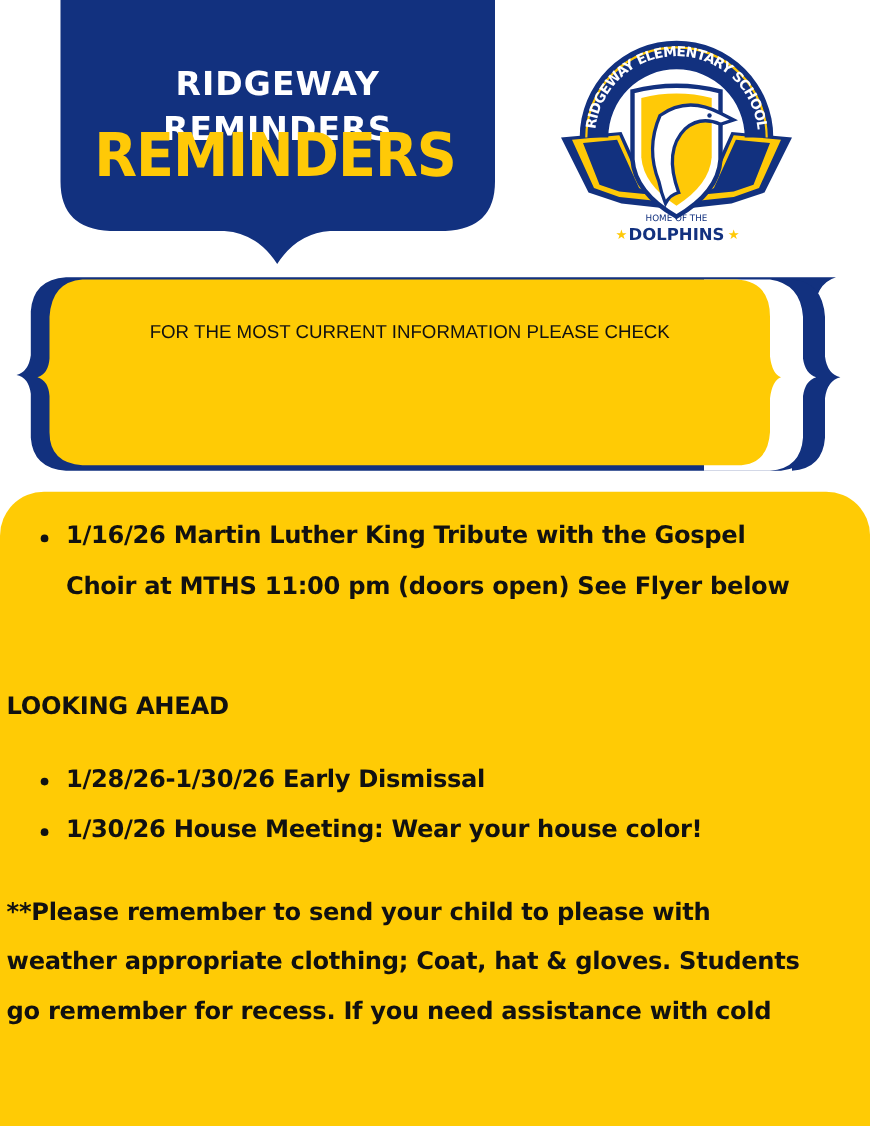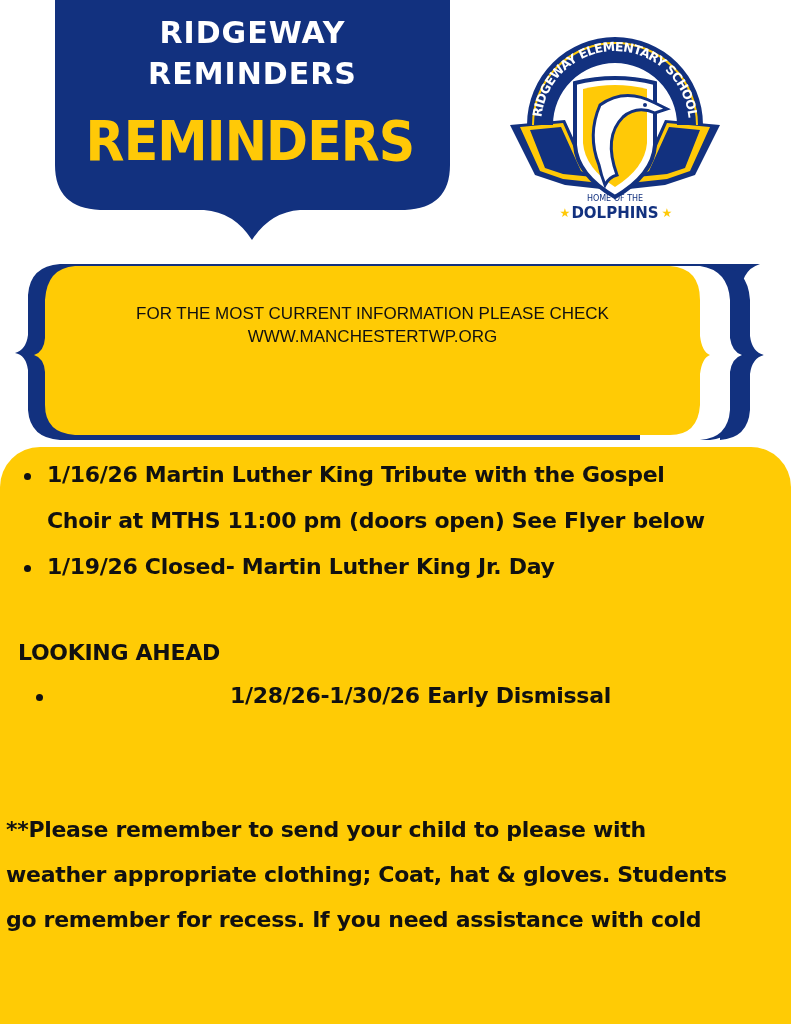--- a/index.html
+++ b/index.html
@@ -6,56 +6,56 @@
     body {
       width: 791px; height: 1024px; overflow: hidden; position: relative;
       background: #ffffff;
       font-family: "DejaVu Sans", sans-serif;
     }
     .header-shield { position: absolute; left: 0; top: 0; width: 460px; height: 245px; }
     .header-shield svg { position: absolute; left: 0; top: 0; }
     .title-line {
       position: absolute; left: 55px; width: 395px; text-align: center;
       color: #ffffff; font-family: "DejaVu Sans", sans-serif; font-weight: bold;
-      font-size: 30px; letter-spacing: 1px; line-height: 1;
+      font-size: 30px; letter-spacing: 1px; line-height: 1; margin-top: 44px;
     }
     .title-line.l1 { top: 18px; }
     .title-line.l2 { top: 59px; }
     .title-big {
       position: absolute; left: 50px; width: 400px; top: 114px; text-align: center;
       color: #FFC907; font-family: "DejaVu Sans", sans-serif; font-weight: bold;
       font-size: 55px; line-height: 1; letter-spacing: -1px; transform: scaleX(0.92);
       transform-origin: center;
     }
     .logo { position: absolute; left: 505px; top: 25px; width: 220px; height: 200px; }
-    .info-box { position: absolute; left: 0; top: 260px; width: 630px; height: 185px; }
+    .info-box { position: absolute; left: 0; top: 248px; width: 630px; height: 185px; }
     .info-box svg { position: absolute; left: 0; top: 0; }
     .info-text {
       position: absolute; left: 45px; width: 655px; top: 42px; text-align: center;
       color: #111111; font-family: "Liberation Sans", sans-serif; font-size: 17px; line-height: 23px;
     }
     .info-text div { white-space: nowrap; }
     .main-panel {
       position: absolute; left: 0; top: 447px; width: 791px; height: 577px;
       background: #FFCB05; border-radius: 40px 40px 0 0;
     }
     .content {
       position: absolute; left: 0; top: 0; right: 0;
       font-family: "DejaVu Sans", sans-serif; font-weight: bold; color: #111111;
       font-size: 22px; letter-spacing: -0.3px;
     }
-    .bullet-list { list-style: none; margin: 0; padding: 0; }
+    .bullet-list { list-style: none; margin: 13px; padding: 0; }
     .bullet-item { position: relative; padding-left: 47px; line-height: 46px; }
     .bullet-item::before {
       content: ""; position: absolute; left: 24px; top: 21px; width: 7px; height: 7px;
       border-radius: 50%; background: #111;
     }
     .section-upcoming { position: absolute; left: 0; top: 5px; width: 770px; }
-    .section-ahead-title { position: absolute; left: 6px; top: 183px; line-height: 46px; margin-left: 12px; }
-    .section-ahead { position: absolute; left: 12px; top: 226px; width: 770px; text-align: center; }
+    .section-ahead-title { position: absolute; left: 6px; top: 173px; line-height: 46px; }
+    .section-ahead { position: absolute; left: 0; top: 226px; width: 770px; }
     .note { position: absolute; left: 6px; top: 360px; width: 785px; line-height: 45px; }
     .note div { white-space: nowrap; }
   </style>
 </head>
 <body>
 
 <div class="header-shield">
   <svg width="460" height="245" viewBox="0 0 460 245">
     <path d="M55,0 L450,0 L450,165 Q450,208 405,210 L300,210 Q270,212 252,240 Q234,212 204,210 L100,210 Q55,208 55,165 Z" fill="#12317F"></path>
   </svg>
@@ -101,43 +101,40 @@
     <path d="M60,4 L760,4 Q740,10 740,40 L740,150 Q740,176 710,180 L60,180 Q30,178 28,150 L28,110 Q26,95 15,93 Q26,90 28,75 L28,35 Q30,6 60,4 Z" fill="#12317F"></path>
 
     <path d="M720,6 Q748,8 750,40 L750,76 Q752,92 764,95 Q752,98 750,114 L750,150 Q748,178 720,180 Z" fill="#12317F"></path>
 
     <path d="M360,180 L700,180 Q728,178 730,150 L730,112 Q732,98 742,95 Q732,92 730,78 L730,40 Q728,10 700,6 L640,6 L640,180 Z" fill="#ffffff"></path>
 
     <path d="M75,6 L670,6 Q700,8 700,40 L700,76 Q702,92 710,95 Q702,98 700,114 L700,145 Q698,175 670,175 L75,175 Q45,173 45,145 L45,112 Q44,98 34,95 Q44,92 45,78 L45,40 Q47,8 75,6 Z" fill="#FFCB05"></path>
   </svg>
   <div class="info-text">
     <div>FOR THE MOST CURRENT INFORMATION PLEASE CHECK</div>
-    <div>WWW.MANCHESTERTWP.ORG</div>
   </div>
 </div>
 
 <div class="main-panel">
   <div class="content">
     <div class="section-upcoming">
       <ul class="bullet-list">
         <li class="bullet-item">
           <div>1/16/26 Martin Luther King Tribute with the Gospel</div>
           <div>Choir at MTHS 11:00 pm (doors open) See Flyer below</div>
         </li>
-        <li class="bullet-item">
-          <div>1/19/26 Closed- Martin Luther King Jr. Day</div>
-        </li>
       </ul>
     </div>
 
     <div class="section-ahead-title">LOOKING AHEAD</div>
 
     <div class="section-ahead">
       <ul class="bullet-list">
         <li class="bullet-item">1/28/26-1/30/26 Early Dismissal</li>
+        <li class="bullet-item">1/30/26 House Meeting: Wear your house color!</li>
       </ul>
     </div>
 
     <div class="note">
       <div>**Please remember to send your child to please with</div>
       <div>weather appropriate clothing; Coat, hat &amp; gloves. Students</div>
       <div>go remember for recess. If you need assistance with cold</div>
     </div>
   </div>
 </div>

